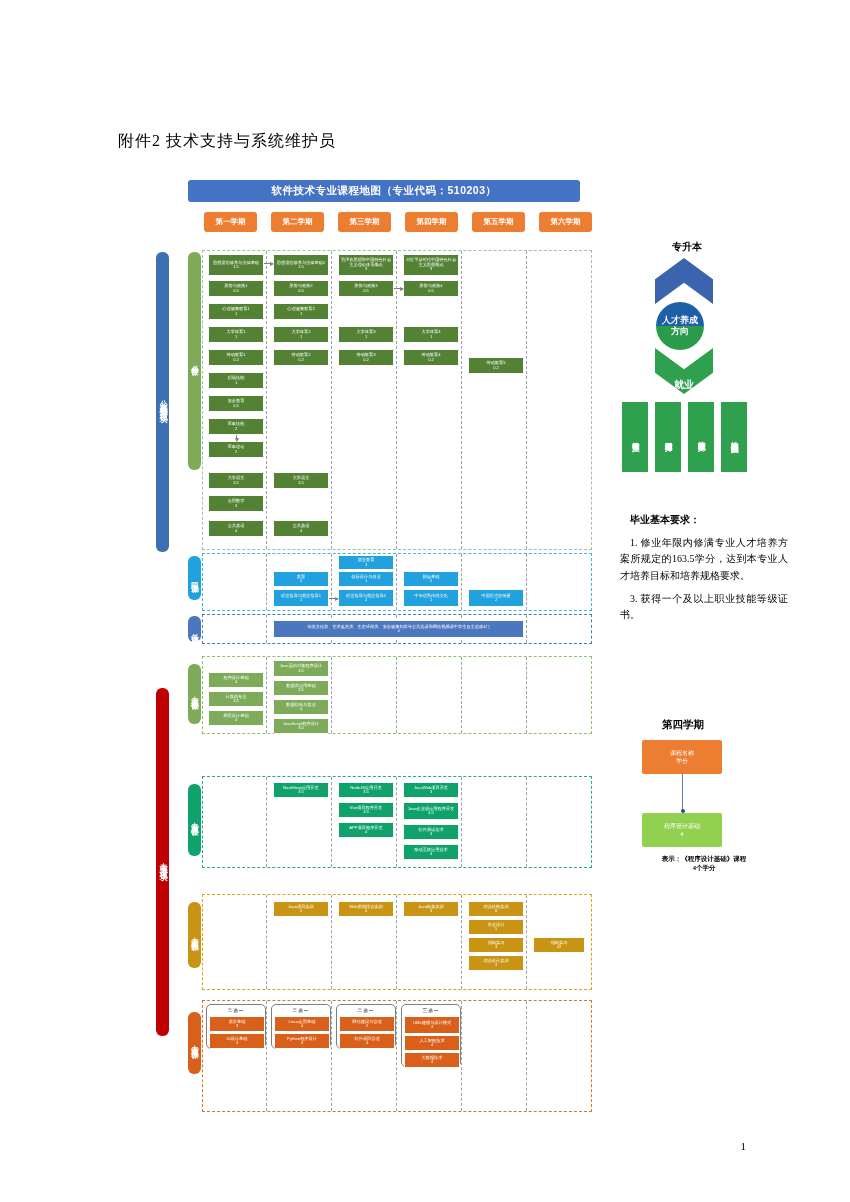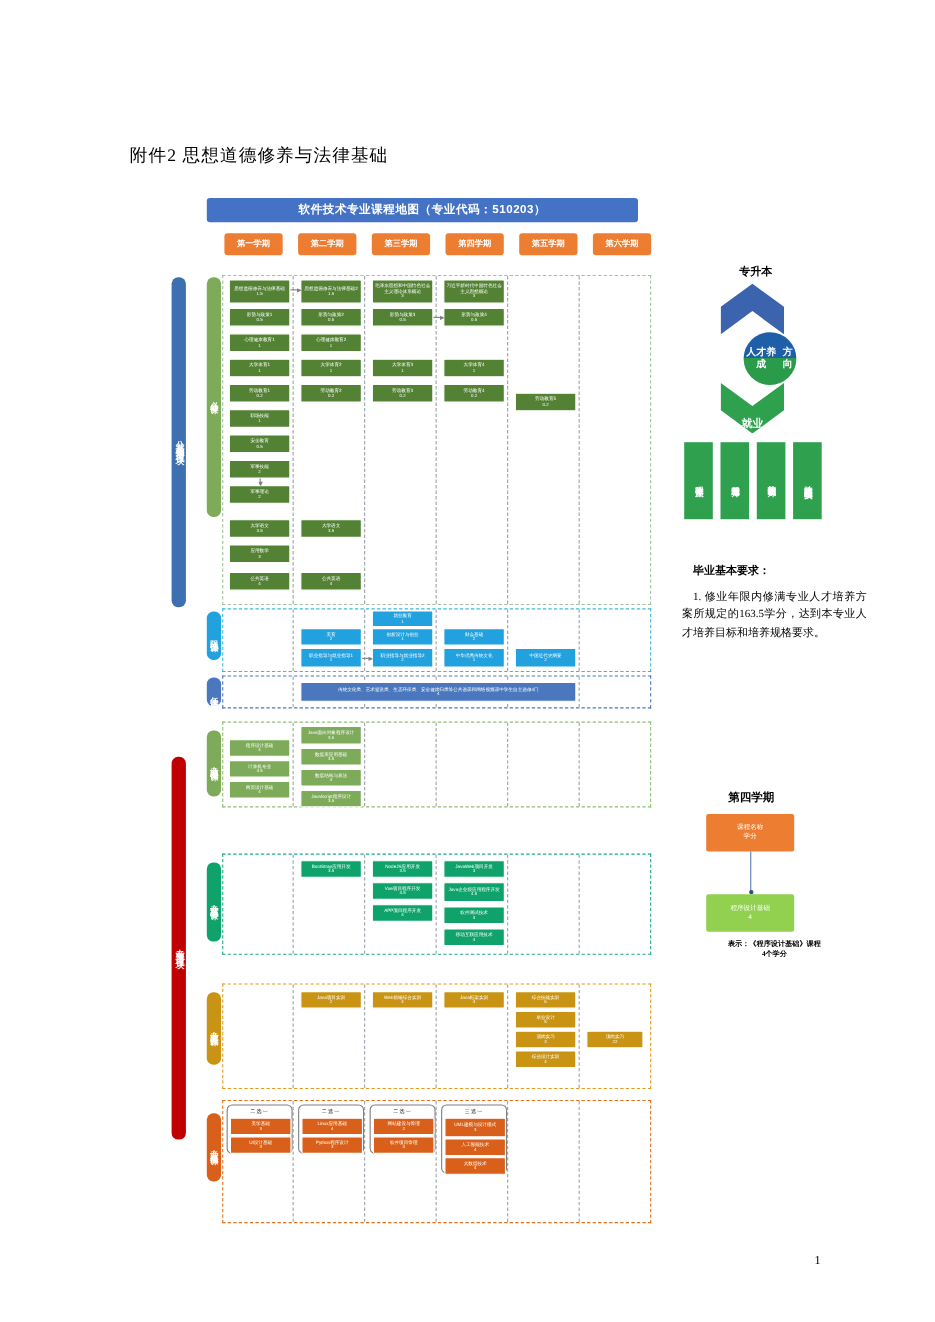--- a/index.html
+++ b/index.html
@@ -118,24 +118,24 @@
     white-space:nowrap;
   }
   .chev{position:absolute;}
   .chev-up{
     left:43px;top:18px;width:58px;height:46px;background:#3B63AE;
     clip-path:polygon(50% 0,100% 46%,100% 100%,50% 54%,0 100%,0 46%);
     color:#fff;font-size:10px;font-weight:bold;
     display:flex;align-items:flex-end;justify-content:center;padding-bottom:3px;box-sizing:border-box;
   }
   .circle{
-    position:absolute;left:64px;top:62px;width:48px;height:48px;border-radius:50%;
+    position:absolute;left:44px;top:62px;width:48px;height:48px;border-radius:50%;
     background:linear-gradient(180deg,#1F5FA8 0%,#1F5FA8 49%,#2A9A4B 49%,#2A9A4B 100%);
     color:#fff;font-size:9px;font-weight:bold;line-height:1.25;
-    display:flex;align-items:center;justify-content:center;text-align:center;
+    display:flex;flex-direction:column;align-items:center;justify-content:center;text-align:center;
   }
   .chev-dn{
     left:43px;top:108px;width:58px;height:46px;background:#2FA04E;
     clip-path:polygon(0 0,50% 46%,100% 0,100% 54%,50% 100%,0 54%);
     color:#fff;font-size:10px;font-weight:bold;
     display:flex;align-items:flex-end;justify-content:center;padding-bottom:2px;box-sizing:border-box;
   }
   .job{
     position:absolute;top:162px;width:26px;height:70px;
     background:#2FA04E;color:#fff;font-size:7.5px;font-weight:bold;
@@ -168,21 +168,21 @@
   .lg-link:after{content:"";position:absolute;left:-2px;bottom:0;width:4px;height:4px;border-radius:50%;background:#2E4D80;}
   .lg-cap{
     position:absolute;left:0;top:136px;width:176px;text-align:center;
     font-size:6.5px;font-weight:bold;line-height:1.4;color:#000;
     font-family:"Liberation Serif",serif;
   }
 </style>
 </head>
 <body>
 
-<div class="doc-title">附件2  思想道德修养与法律基础</div>
+<div class="doc-title">附件2  技术支持与系统维护员</div>
 <div class="page-num">1</div>
 
 <div class="chart">
 
   <div class="banner">软件技术专业课程地图（专业代码：510203）</div>
 
   <div class="sem-tabs">
     <div class="sem-tab" style="left:0px">第一学期</div>
     <div class="sem-tab" style="left:67px">第二学期</div>
     <div class="sem-tab" style="left:134px">第三学期</div>
@@ -570,20 +570,21 @@
   <div class="chev chev-dn">就业</div>
   <div class="job" style="left:10px">软件程序员</div>
   <div class="job" style="left:43px">前端工程师</div>
   <div class="job" style="left:76px">软件测试工程师</div>
   <div class="job" style="left:109px">技术支持与系统维护员</div>
 </div>
 
 <div class="grad">
   <p class="hd">毕业基本要求：</p>
   <p class="it">1. 修业年限内修满专业人才培养方案所规定的163.5学分，达到本专业人才培养目标和培养规格要求。</p>
+  <p class="it">3. 获得一个及以上职业技能等级证书。</p>
 </div>
 
 <div class="legend">
   <div class="legend-title">第四学期</div>
   <div class="lg-box lg-o">
     <span>课程名称</span>
     <span>学分</span>
   </div>
   <div class="lg-link"></div>
   <div class="lg-box lg-g">

